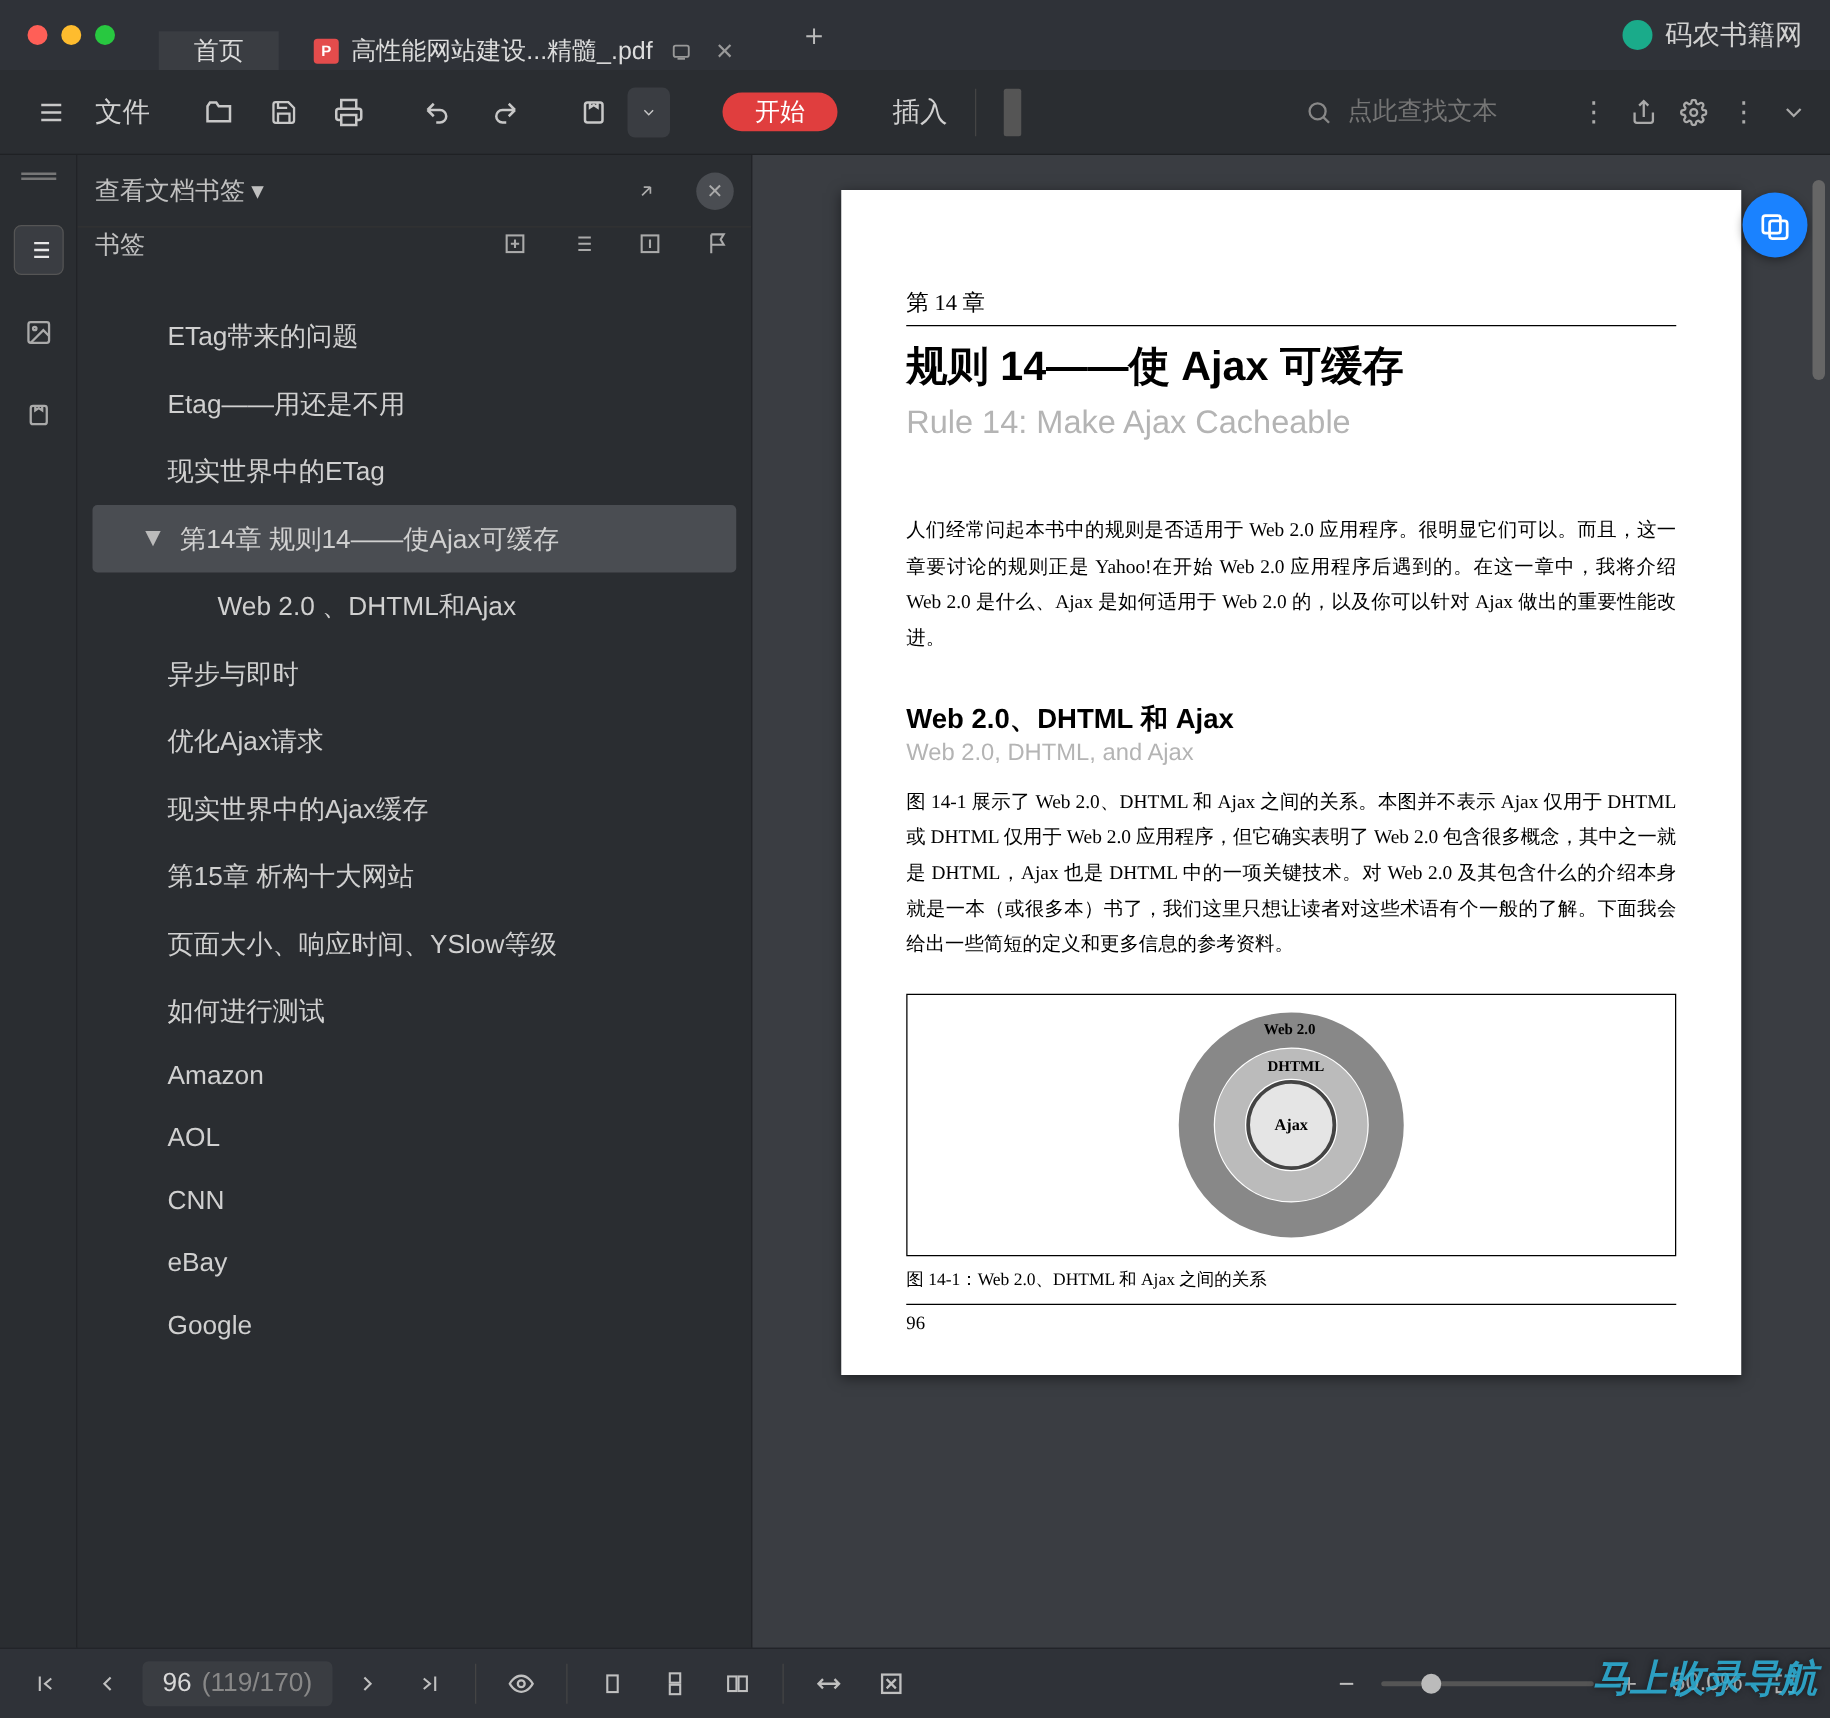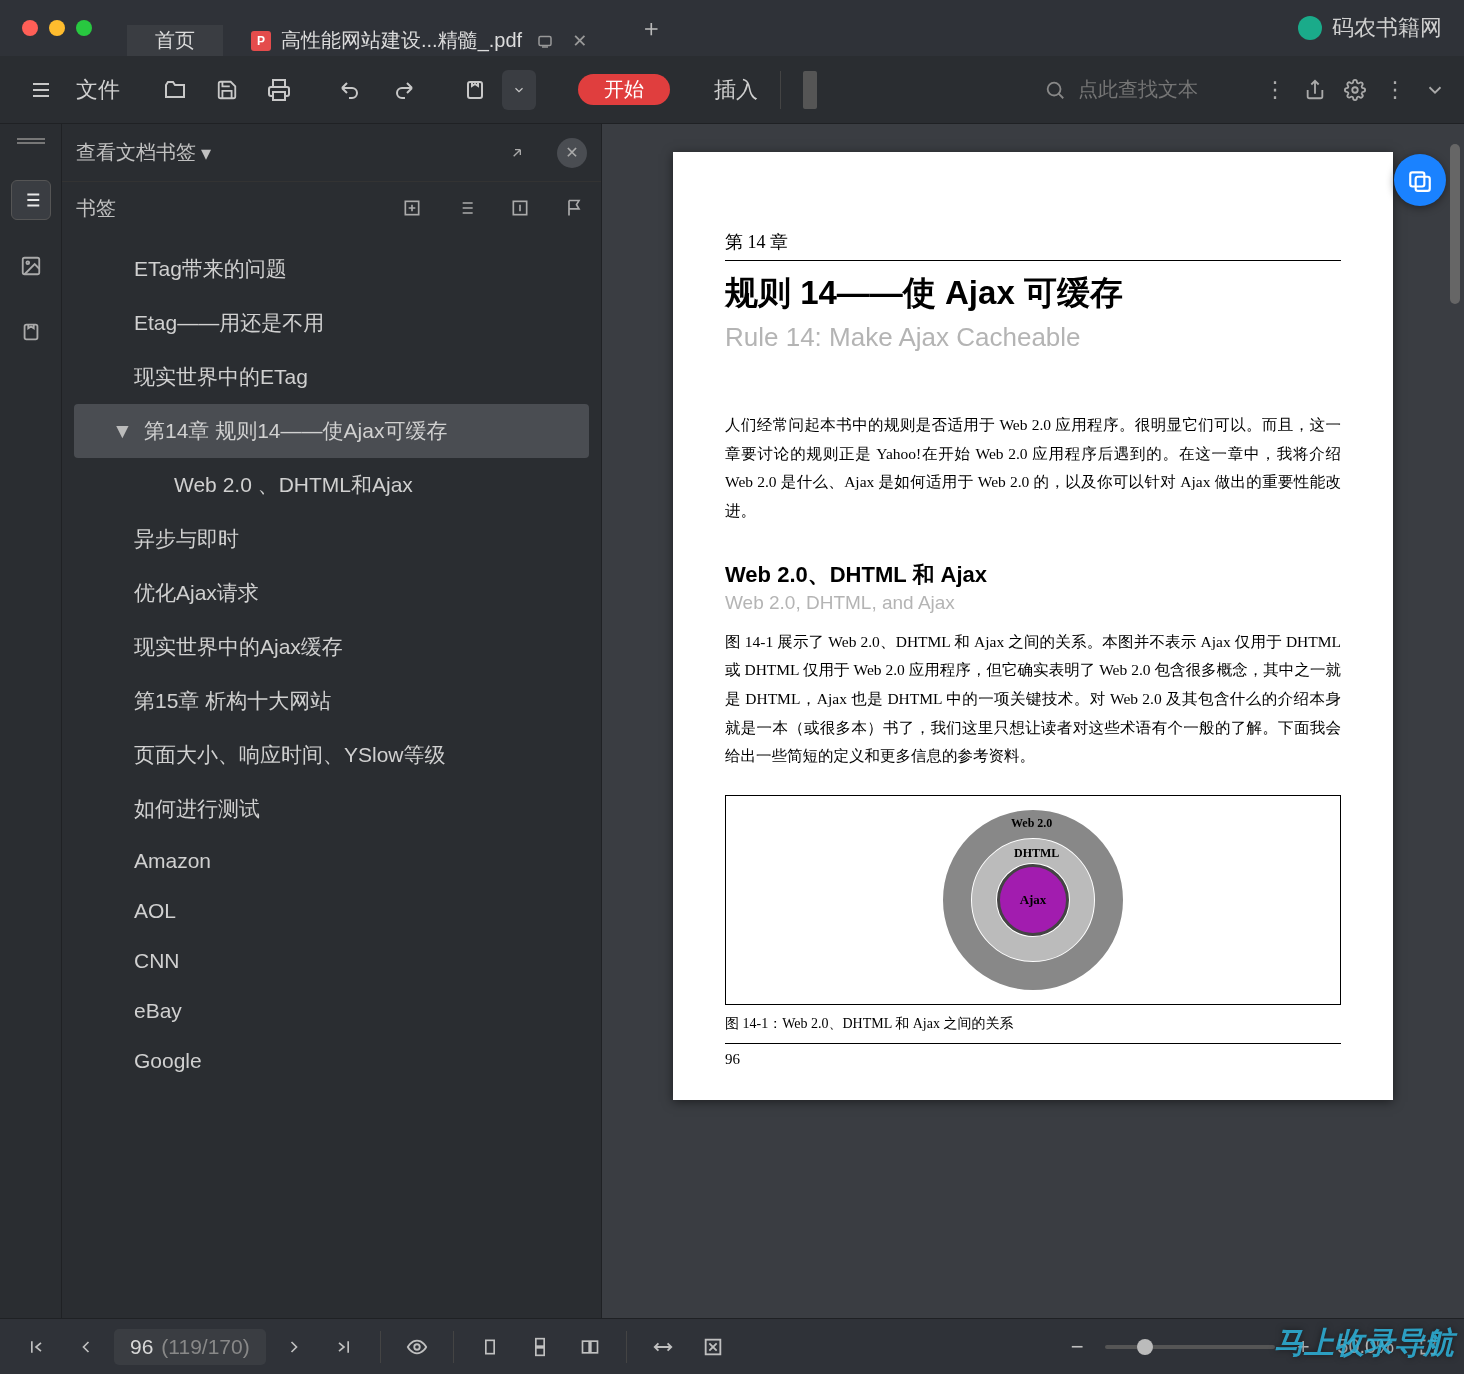--- a/index.html
+++ b/index.html
@@ -65,21 +65,21 @@
   .rail .ritem { width:40px; height:40px; display:flex; align-items:center; justify-content:center; cursor:pointer; color:#aaa; border-radius:6px;}
   .rail .ritem.active { background:#3a3d42; color:#e8e8e8; border:1px solid #555;}
 
   
   .panel { width:540px; background:#2a2d31; border-right:1px solid #1f2124; display:flex; flex-direction:column; overflow:hidden;}
   .panel-head { height:58px; display:flex; align-items:center; padding:0 14px; gap:25px; border-bottom:1px solid #333;}
   .panel-head .title { font-size:20px; color:#c0c0c0; display:flex; align-items:center; gap:5px; cursor:pointer;}
   .panel-head .spacer { flex:1; }
   .panel-head .hbtn { width:30px; height:30px; display:flex; align-items:center; justify-content:center; cursor:pointer; color:#aaa; border-radius:50%;}
   .panel-head .hbtn.round { background:#4a4d52;}
-  .panel-sub { height:52px; display:flex; align-items:center; padding:0 14px; gap:28px; }
+  .panel-sub { height:52px; display:flex; align-items:flex-start; padding:0 14px; gap:28px; }
   .panel-sub .lbl { font-size:20px; color:#c0c0c0;}
   .panel-sub .sb { width:26px; height:26px; cursor:pointer; color:#aaa; display:flex; align-items:center; justify-content:center;}
   .bm-list { flex:1; overflow:auto; padding: 8px 0 20px 0;}
   .bm-item { padding: 13px 18px 13px 40px; font-size:21px; color:#d0d0d0; cursor:pointer; display:flex; align-items:center; gap:10px; margin:0 12px; border-radius:4px;}
   .bm-item.indent-1 { padding-left: 60px; }
   .bm-item.indent-2 { padding-left: 100px; }
   .bm-item.selected { background:#4a4d52; }
   .bm-caret { width:14px; display:inline-block; color:#bbb; margin-left:-22px; margin-right:8px;}
 
   
@@ -95,21 +95,21 @@
   .page hr.topline { border:none; border-top:1px solid #000; margin:6px 0 10px 0;}
   .page h1 { font-size:33px; font-weight:700; margin:4px 0 6px 0; font-family:"Heiti SC","SimHei",sans-serif;}
   .page .sub { font-size:26px; color:#b4b4b4; font-family: Arial,sans-serif; margin-bottom:58px;}
   .page .para { font-size:15.5px; line-height:1.85; text-align:justify; }
   .page h2 { font-size:22px; font-weight:700; margin:34px 0 2px 0; font-family:"Heiti SC","SimHei",sans-serif;}
   .page .sub2 { font-size:19px; color:#b4b4b4; font-family: Arial,sans-serif; margin-bottom:14px;}
   .figbox { border:1px solid #000; margin-top:24px; height:210px; display:flex; align-items:center; justify-content:center;}
   .circles { position:relative; width:200px; height:180px;}
   .c1 { position:absolute; width:180px; height:180px; border:28px solid #888; border-radius:50%; left:10px; top:0;}
   .c2 { position:absolute; width:122px; height:122px; border:24px solid #bbb; border-radius:50%; left:39px; top:29px;}
-  .c3 { position:absolute; width:72px; height:72px; border:3px solid #444; background:#a21caf; border-radius:50%; left:64px; top:54px; display:flex; align-items:center; justify-content:center; font-size:13px; font-weight:bold;}
+  .c3 { position:absolute; width:72px; height:72px; border:3px solid #444; background:#e5e5e5; border-radius:50%; left:64px; top:54px; display:flex; align-items:center; justify-content:center; font-size:13px; font-weight:bold;}
   .clbl { position:absolute; font-size:12px; font-weight:bold;}
   .figcap { font-size:14px; margin-top:10px;}
   .pagenum { position:absolute; bottom:32px; left:52px; font-size:15px;}
   .pagenum::after { content:""; display:block; border-top:1px solid #000; width:616px; position:absolute; top:-8px;}
 
   .float-btn { position:absolute; top:30px; right:18px; width:52px; height:52px; border-radius:50%; background:#1a82ff; display:flex; align-items:center; justify-content:center; color:#fff; box-shadow:0 2px 8px rgba(0,0,0,0.4); cursor:pointer;}
   .vscroll { position:absolute; right:2px; top:0; width:14px; height:100%; }
   .vthumb { position:absolute; right:2px; top:20px; width:10px; height:160px; background:#666; border-radius:5px;}
 
   

